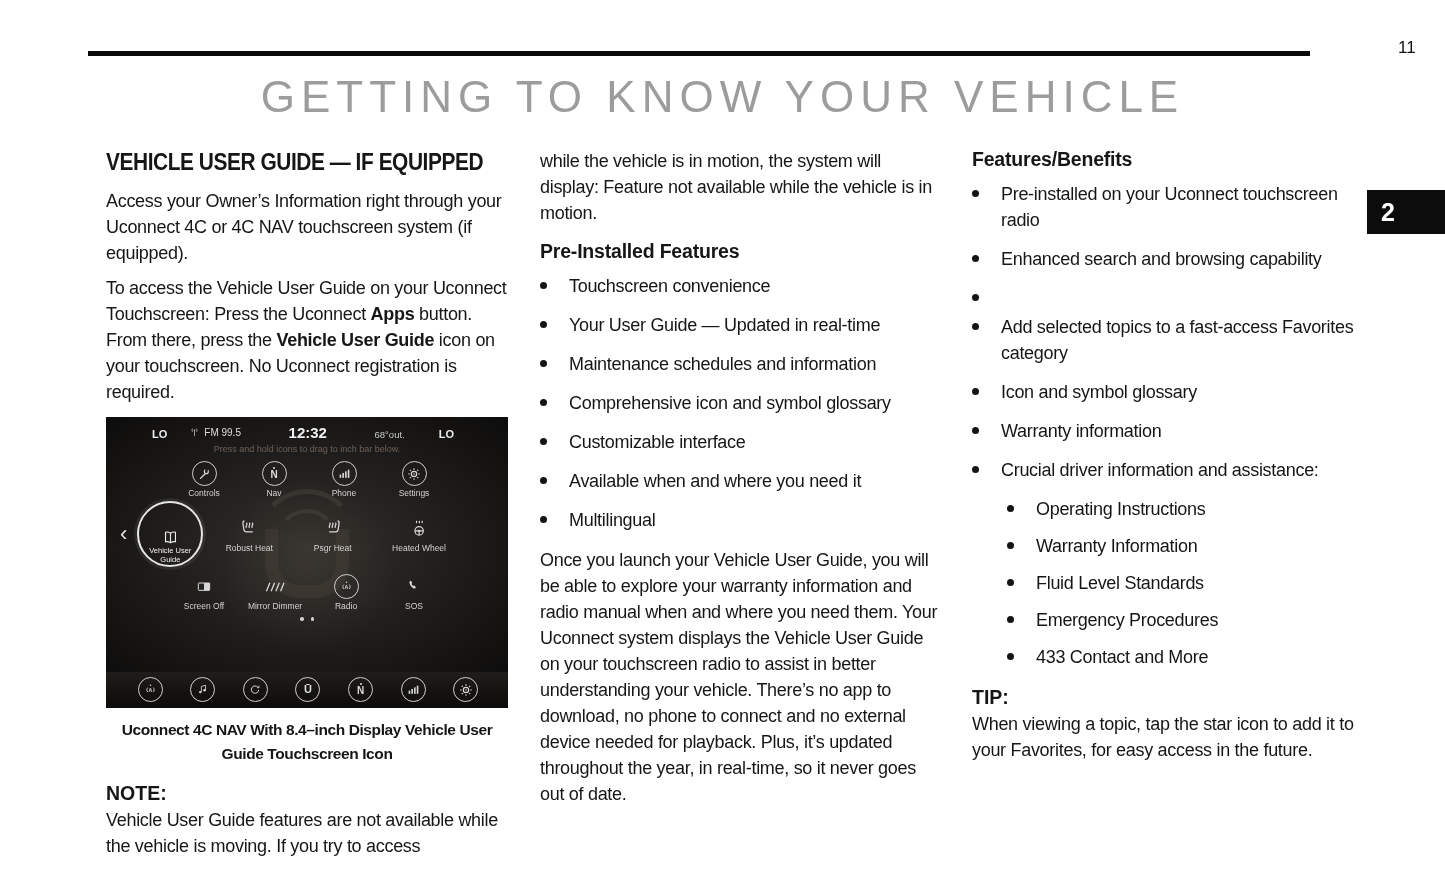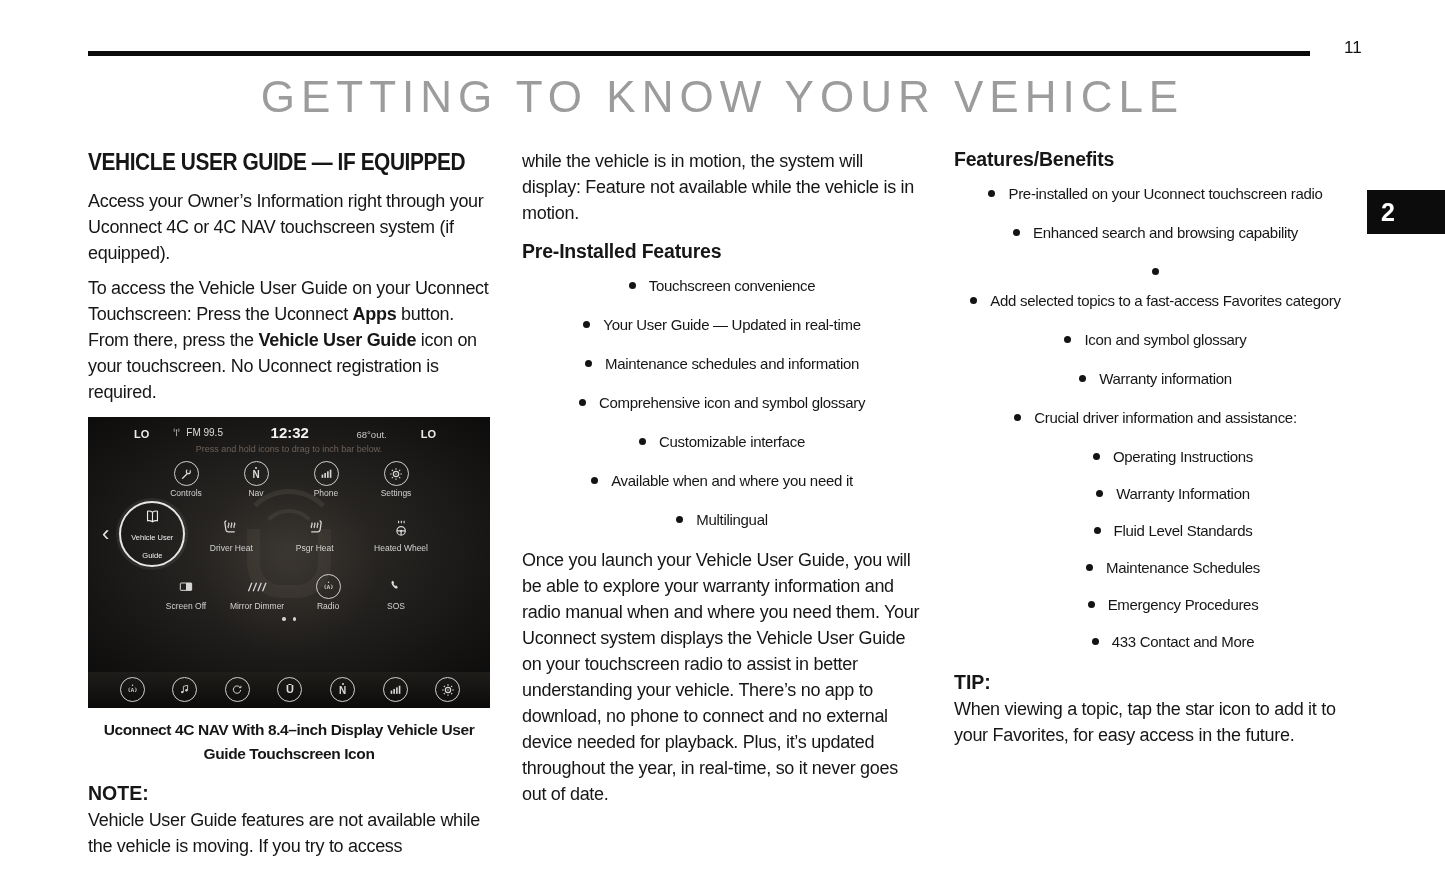--- a/index.html
+++ b/index.html
@@ -1,43 +1,43 @@
 <!DOCTYPE html>
 <html><head>
 <meta charset="utf-8">
 <style>
   html,body{margin:0;padding:0;background:#fff;}
   .page{position:relative;width:1445px;height:874px;background:#fff;overflow:hidden;
         font-family:"Liberation Sans",sans-serif;color:#161616;}
 
   .top-rule{position:absolute;left:88px;top:51px;width:1222px;height:5px;background:#0b0b0b;}
-  .page-number{position:absolute;top:38px;left:1344px;font-size:17px;color:#111;}
+  .page-number{position:absolute;top:38px;left:1398px;font-size:17px;color:#111;}
   .page-title{position:absolute;top:72px;left:0;right:0;margin:0;text-align:center;
               font-size:44px;font-weight:400;letter-spacing:6px;color:#9c9c9c;}
   .section-tab{position:absolute;top:190px;right:0;width:78px;height:44px;background:#0c0c0c;
                color:#fff;display:flex;align-items:center;box-sizing:border-box;padding-left:14px;
                font-size:25px;font-weight:700;}
 
-  .columns{position:absolute;left:88px;top:148px;display:flex;gap:32px;}
+  .columns{position:absolute;left:106px;top:148px;display:flex;gap:32px;}
   .col{width:402px;}
   .col-mid{width:400px;}
   .col-right{width:403px;}
 
   .sec-heading{margin:0 0 12px 0;font-size:24px;font-weight:700;letter-spacing:-0.5px;
                white-space:nowrap;transform:scaleX(0.87);transform-origin:left center;}
   .sub-heading{margin:14px 0 10px 0;font-size:19.5px;font-weight:700;letter-spacing:-0.2px;}
   .mt0{margin-top:0;}
   .body{margin:0 0 9px 0;font-size:18px;line-height:26px;letter-spacing:-0.3px;}
   .b{font-weight:700;}
   .caption{margin:10px 0 0 0;font-size:15.5px;font-weight:700;line-height:24px;
            letter-spacing:-0.4px;text-align:center;}
   .note-head{margin:16px 0 2px 0;font-size:19.5px;font-weight:700;}
 
   .blist{list-style:none;margin:0;padding:0;}
-  .blist li{display:flex;gap:13px;font-size:15px;line-height:26px;letter-spacing:-0.3px;margin-bottom:13px;justify-content:center;}
+  .blist li{display:flex;gap:22px;font-size:18px;line-height:26px;letter-spacing:-0.3px;margin-bottom:13px;}
   .dot{flex:none;width:7px;height:7px;border-radius:50%;background:#141414;margin-top:9px;}
   .blist.sub{margin-left:35px;}
   .blist.sub li{margin-bottom:11px;}
   .mid-para{margin-top:14px;}
 
   
   .screen{position:relative;width:402px;height:291px;margin-top:12px;overflow:hidden;
           display:flex;flex-direction:column;color:#d6d6d6;
           background:radial-gradient(ellipse 78% 70% at 50% 45%, #322f2b 0%, #201e1c 45%, #131211 75%, #0a0909 100%);}
   .wm-glow{position:absolute;left:50%;top:52%;width:200px;height:180px;transform:translate(-50%,-50%);
@@ -59,21 +59,21 @@
   .scr-row{position:relative;display:flex;justify-content:space-between;padding:7px 70px 0 74px;}
   .scr-item{display:flex;flex-direction:column;align-items:center;gap:2px;min-width:48px;}
   .cic{width:25px;height:25px;border:1.5px solid #cfcfcf;border-radius:50%;box-sizing:border-box;
        display:flex;align-items:center;justify-content:center;}
   .lbl{font-size:8.5px;color:#d2d2d2;white-space:nowrap;letter-spacing:0;}
   .icz{height:25px;display:flex;align-items:center;justify-content:center;}
 
   .scr-row2{position:relative;display:flex;align-items:center;padding:3px 62px 0 14px;}
   .chev{font-size:22px;color:#e2e2e2;line-height:1;margin-right:10px;}
   .vug{width:66px;height:66px;border:2px solid #e6e6e6;border-radius:50%;box-sizing:border-box;
-       display:flex;flex-direction:column;align-items:center;justify-content:center;gap:8px;
+       display:flex;flex-direction:column;align-items:center;justify-content:flex-end;gap:0;
        box-shadow:0 0 0 3px rgba(255,255,255,0.07);}
   .vug-l{font-size:7.5px;color:#f0f0f0;line-height:1.3;}
   .heat-grp{flex:1;display:flex;justify-content:space-between;margin-left:22px;}
 
   .scr-dots{position:relative;display:flex;justify-content:center;gap:7px;margin-top:6px;}
   .pdot{width:3.5px;height:3.5px;border-radius:50%;background:#cfcfcf;}
 
   .scr-bottom{position:relative;margin-top:auto;display:flex;justify-content:space-between;
               padding:5px 18px 6px 20px;
               background:linear-gradient(180deg, rgba(32,30,27,0.92), rgba(12,11,10,0.96));}
@@ -179,21 +179,21 @@
           <div class="heat-grp">
             <div class="scr-item">
               <div class="icz">
                 <svg viewBox="0 0 24 24" width="20" height="20" fill="none" stroke="#d8d8d8" stroke-width="1.5">
                     <path d="M6.5 3.5c-1.3.2-2 1.2-1.8 2.6l1.2 8.2c.2 1.3 1.2 2.2 2.6 2.2h8"></path>
                     <path d="M9 5.5q1.2 1.6 0 3.2t0 3.2"></path>
                     <path d="M12.5 5.5q1.2 1.6 0 3.2t0 3.2"></path>
                     <path d="M16 5.5q1.2 1.6 0 3.2t0 3.2"></path>
                   </svg>
               </div>
-              <div class="lbl">Driver Heat</div>
+              <div class="lbl">Robust Heat</div>
             </div>
             <div class="scr-item">
               <div class="icz">
                 <svg viewBox="0 0 24 24" width="20" height="20" fill="none" stroke="#d8d8d8" stroke-width="1.5">
                     <path d="M17.5 3.5c1.3.2 2 1.2 1.8 2.6l-1.2 8.2c-.2 1.3-1.2 2.2-2.6 2.2H7.5"></path>
                     <path d="M8 5.5q1.2 1.6 0 3.2t0 3.2"></path>
                     <path d="M11.5 5.5q1.2 1.6 0 3.2t0 3.2"></path>
                     <path d="M15 5.5q1.2 1.6 0 3.2t0 3.2"></path>
                   </svg>
               </div>
@@ -406,24 +406,20 @@
         <li>
             <span class="dot"></span>
             <span>Warranty Information</span>
           </li>
         <li>
             <span class="dot"></span>
             <span>Fluid Level Standards</span>
           </li>
         <li>
             <span class="dot"></span>
-            <span>Maintenance Schedules</span>
-          </li>
-        <li>
-            <span class="dot"></span>
             <span>Emergency Procedures</span>
           </li>
         <li>
             <span class="dot"></span>
             <span>433 Contact and More</span>
           </li>
       </ul>
       <h3 class="note-head">TIP:</h3>
       <p class="body">When viewing a topic, tap the star icon to add it to your Favorites, for easy access in the future.</p>
     </div>

